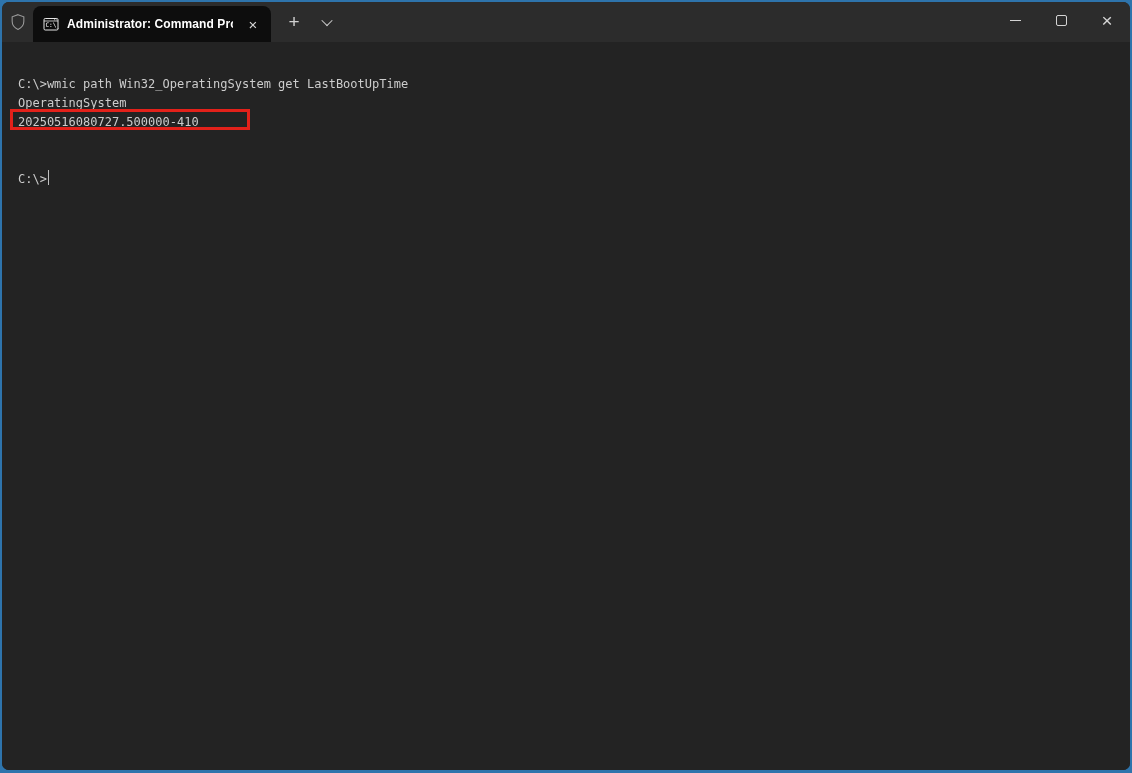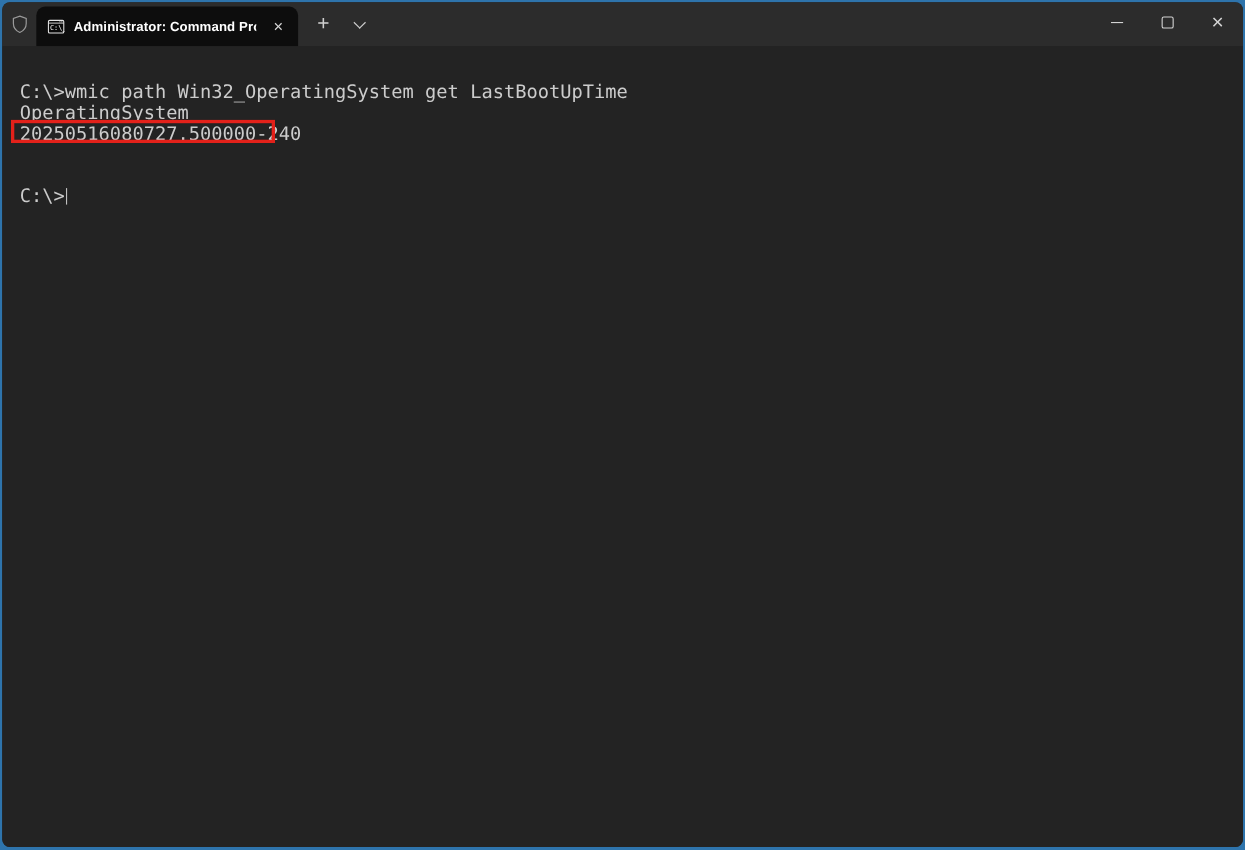--- a/index.html
+++ b/index.html
@@ -91,21 +91,21 @@
     display: block;
   }
   .close-glyph { font-size: 19px; font-weight: 300; line-height: 1; }
   
   .terminal {
     flex: 1;
     position: relative;
     background: var(--terminal-bg, #232323);
     padding: 33px 6px 0 16px;
     font-family: "DejaVu Sans Mono", "Liberation Mono", monospace;
-    font-size: 17px;
+    font-size: 12px;
     line-height: 19px;
     color: var(--terminal-text, #cccccc);
   }
   .term-line { height: 19px; white-space: pre; }
   .blank-line { height: 19px; }
   .cursor {
     display: inline-block;
     width: 1.5px;
     height: 15px;
     background: #c0c0c0;
@@ -164,21 +164,21 @@
     </div>
     <div class="caption-btn">
       <span class="close-glyph">×</span>
     </div>
 
   </div>
 
   <div class="terminal">
     <div class="term-line">C:\&gt;wmic path Win32_OperatingSystem get LastBootUpTime</div>
     <div class="term-line">OperatingSystem</div>
-    <div class="term-line">20250516080727.500000-240</div>
+    <div class="term-line">20250516080727.500000-410</div>
     <div class="blank-line"></div>
     <div class="blank-line"></div>
     <div class="term-line"><span>C:\&gt;</span><span class="cursor"></span></div>
 
     <div class="highlight-box"></div>
   </div>
 
 </div>
 
 </body></html>

